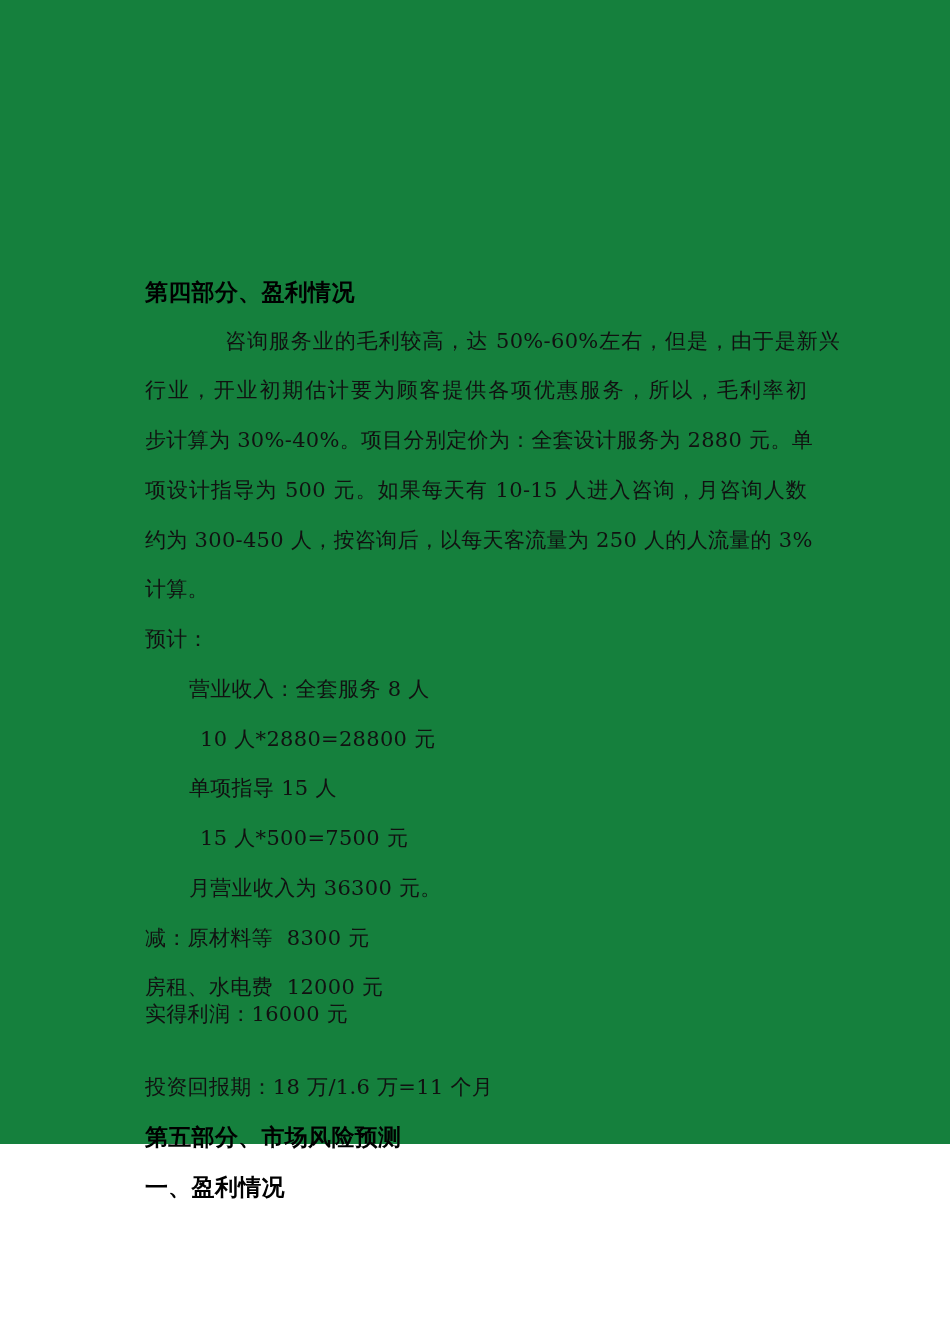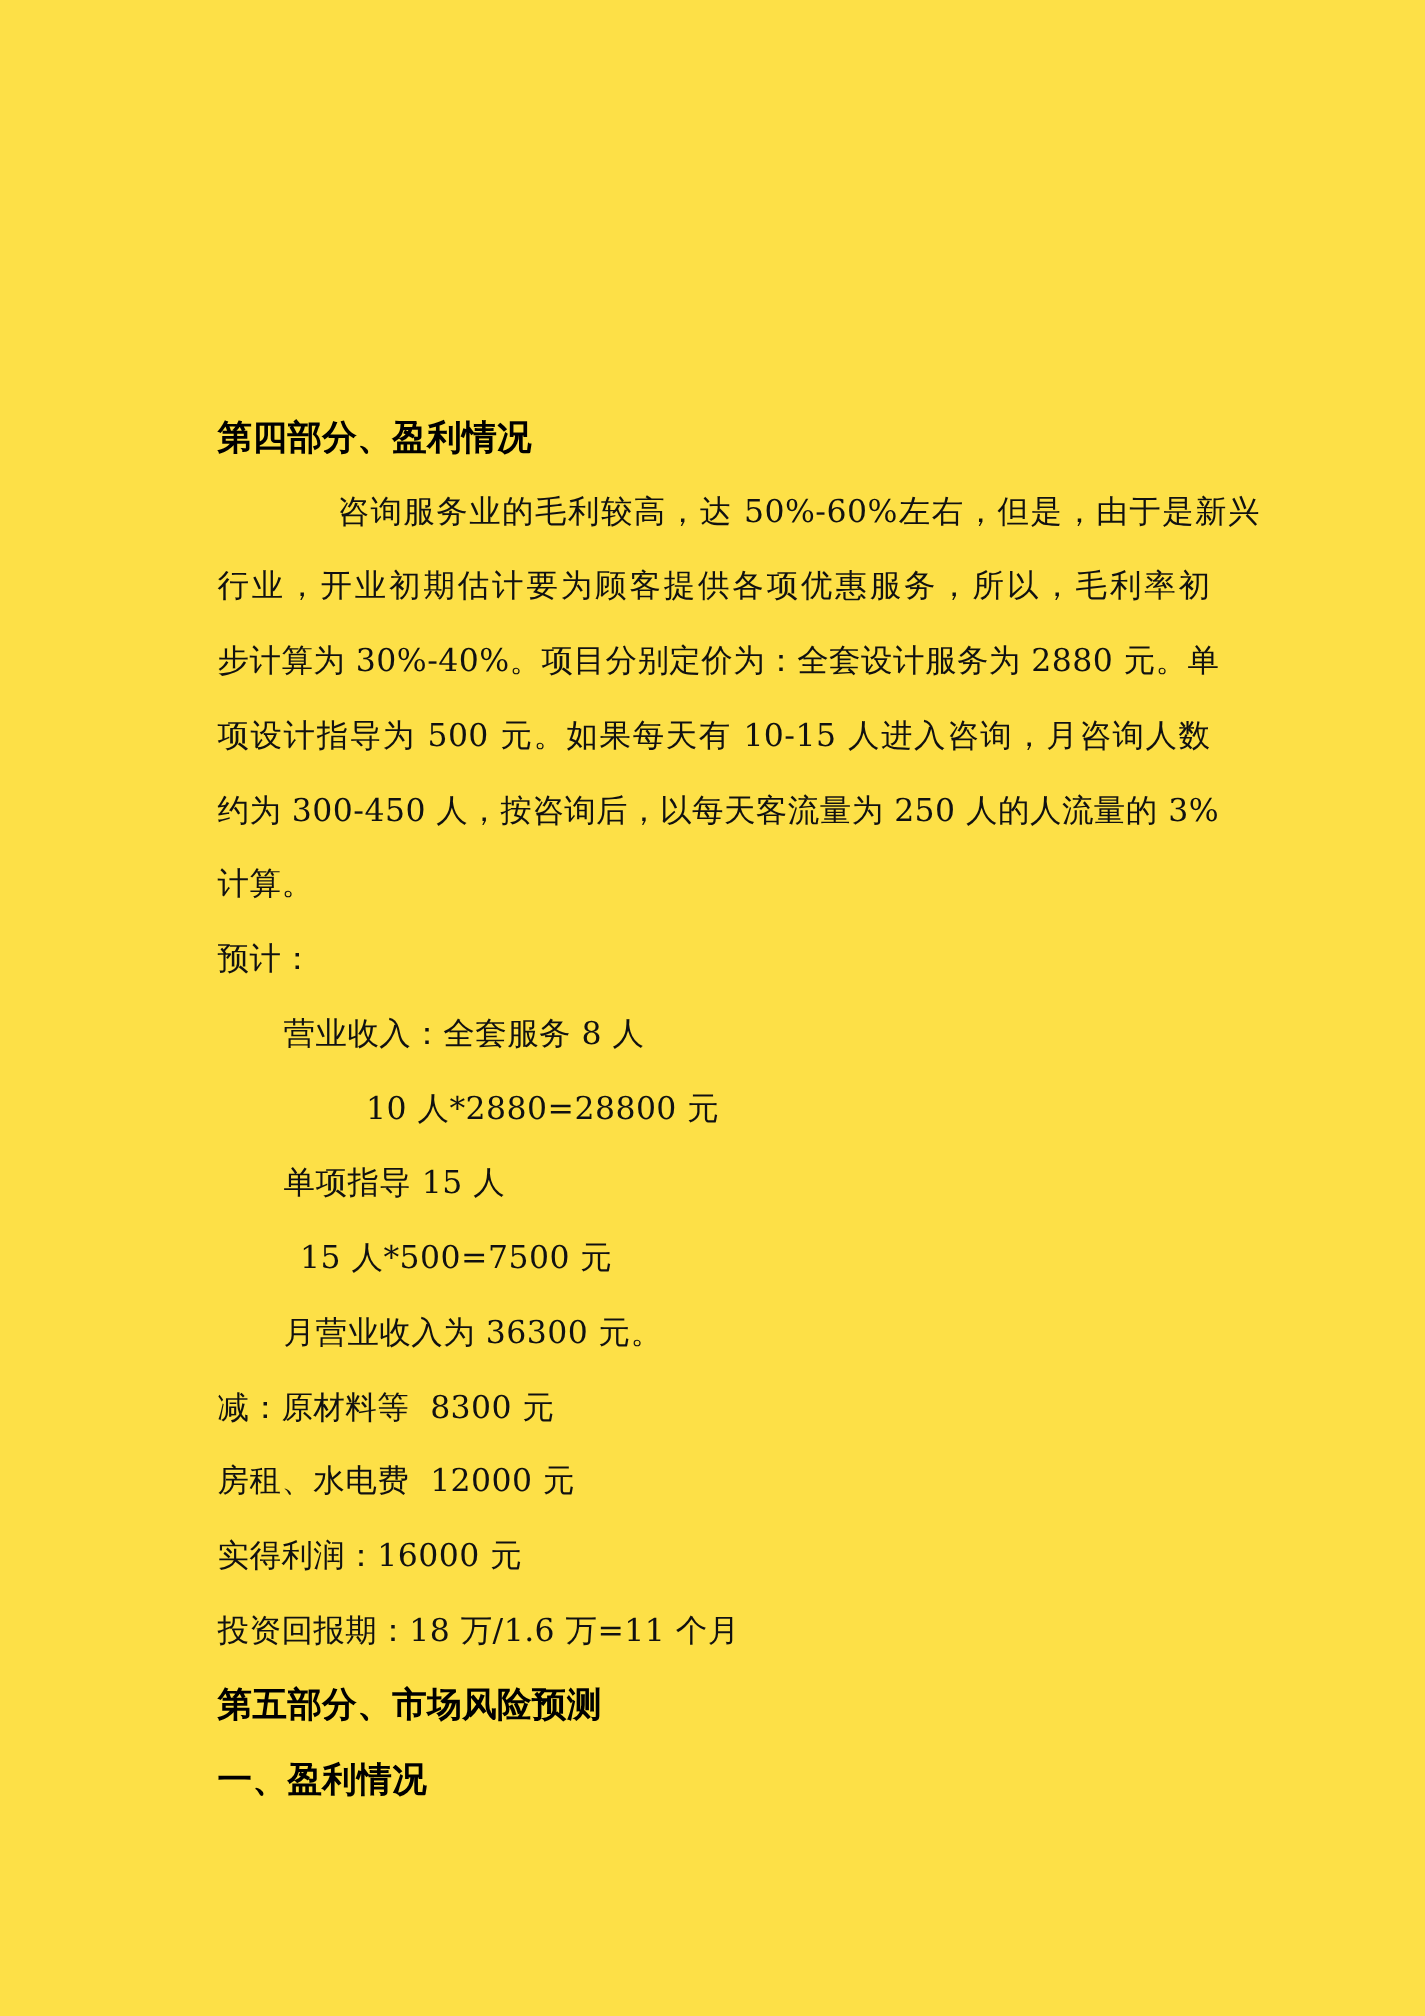--- a/index.html
+++ b/index.html
@@ -12,22 +12,22 @@
       height: 1344px;
       position: relative;
       overflow: hidden;
       font-family: "DejaVu Serif", "Liberation Serif", serif;
       color: #111111;
     }
     .page {
       position: absolute;
       left: 0; top: 0;
       width: 950px;
-      height: 1344px;
-      background: #fde047;
+      height: 1144px;
+      background: #15803d;
     }
     .line {
       position: absolute;
       left: 145px;
       white-space: nowrap;
       font-size: 21px;
       line-height: 28px;
       letter-spacing: 0.3px;
     }
     .heading {
@@ -56,26 +56,26 @@
   <div class="line indent-first" style="top:327px; width:615px; text-align:justify; text-align-last:justify;margin-left:33px;">咨询服务业的毛利较高，达 50%-60%左右，但是，由于是新兴</div>
   <div class="line justify" style="top:376px;">行业，开业初期估计要为顾客提供各项优惠服务，所以，毛利率初</div>
   <div class="line justify" style="top:426px;">步计算为 30%-40%。项目分别定价为：全套设计服务为 2880 元。单</div>
   <div class="line justify" style="top:476px;">项设计指导为 500 元。如果每天有 10-15 人进入咨询，月咨询人数</div>
   <div class="line justify" style="top:526px;">约为 300-450 人，按咨询后，以每天客流量为 250 人的人流量的 3%</div>
   <div class="line" style="top:575px;">计算。</div>
 
   <div class="line" style="top:625px;">预计：</div>
 
   <div class="line indent-item" style="top:675px;">营业收入：全套服务 8 人</div>
-  <div class="line indent-item2" style="top:725px;margin-left:44px;">10 人*2880=28800 元</div>
+  <div class="line indent-item2" style="top:725px;">10 人*2880=28800 元</div>
   <div class="line indent-item" style="top:774px;">单项指导 15 人</div>
   <div class="line indent-item2" style="top:824px;">15 人*500=7500 元</div>
   <div class="line indent-item" style="top:874px;">月营业收入为 36300 元。</div>
 
   <div class="line" style="top:924px; white-space:pre;">减：原材料等  8300 元</div>
   <div class="line" style="top:973px; white-space:pre;">房租、水电费  12000 元</div>
-  <div class="line" style="top:1023px;">实得利润：16000 元</div>
+  <div class="line" style="top:1000px;">实得利润：16000 元</div>
   <div class="line" style="top:1073px;">投资回报期：18 万/1.6 万=11 个月</div>
 
   <div class="line heading" style="top:1123px;">第五部分、市场风险预测</div>
   <div class="line heading" style="top:1173px;">一、盈利情况</div>
 
 </div>
 
 </body></html>

